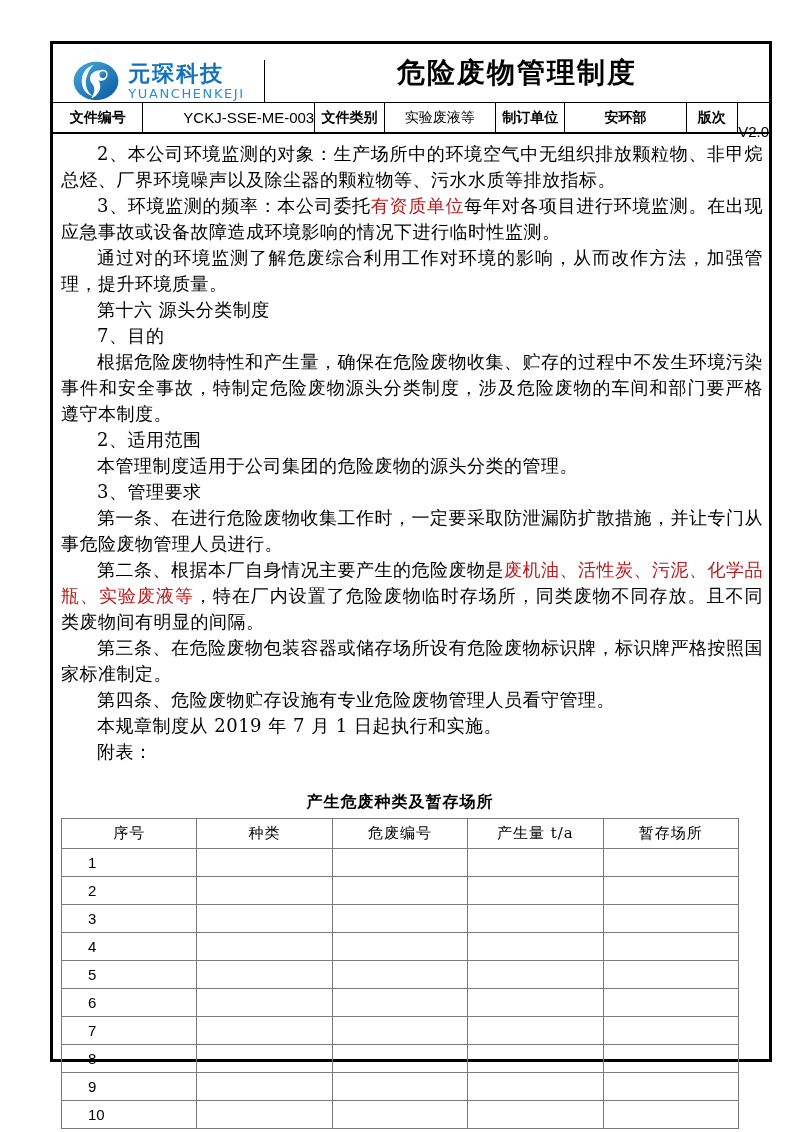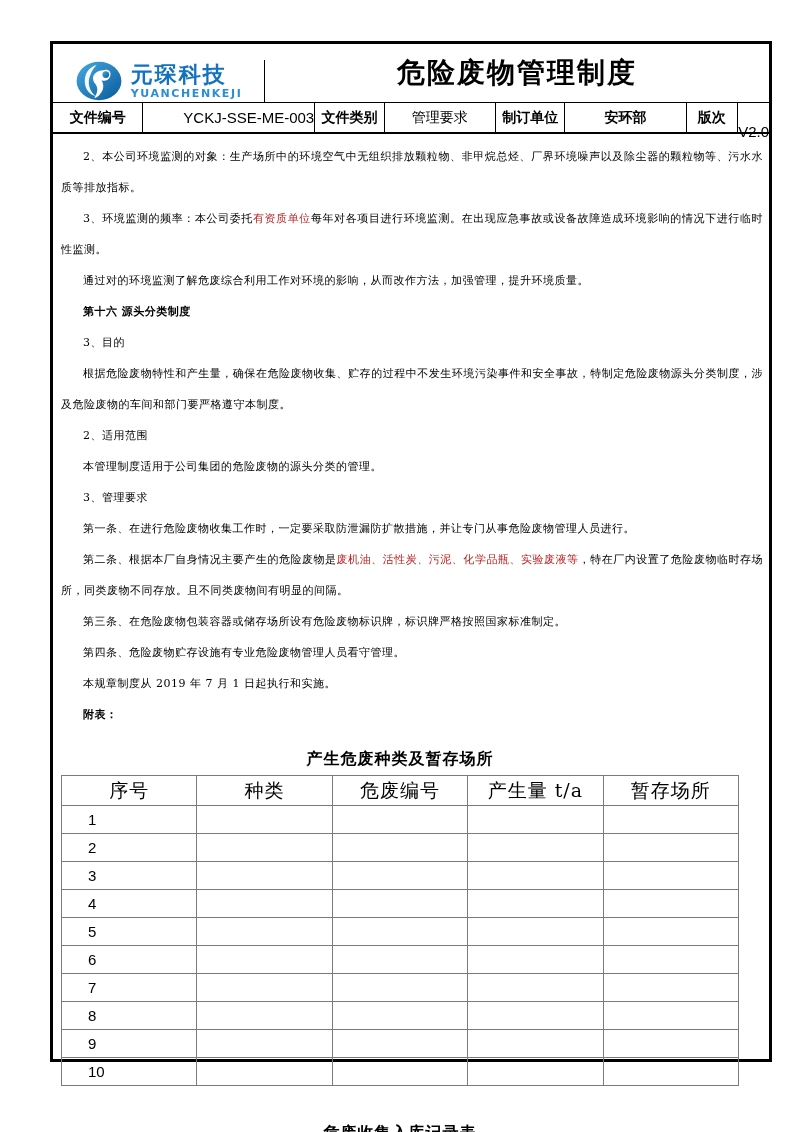--- a/index.html
+++ b/index.html
@@ -38,21 +38,21 @@
     gap: 8px;
     flex: none;
     margin-top: 16px;
   }
   .logo-text { display: flex; flex-direction: column; line-height: 1; }
   .logo-name {
     font-size: 22px; font-weight: bold; color: #1272bd;
     letter-spacing: 2px; font-family: "DejaVu Sans", "Liberation Sans", sans-serif;
   }
   .logo-sub {
-    font-size: 11px; font-weight: bold; color: #2a8fd0;
+    font-size: 13px; font-weight: normal; color: #2a8fd0;
     letter-spacing: 1.6px; margin-top: 2px;
     font-family: "DejaVu Sans", "Liberation Sans", sans-serif;
   }
   .title-cell {
     flex: 1;
     display: flex; align-items: center; justify-content: center;
     font-size: 28px; font-weight: bold; letter-spacing: 2px;
   }
   
   .meta-row {
@@ -70,45 +70,45 @@
   }
   .meta-cell:last-child { border-right: none; }
   .meta-label { font-weight: bold; }
   .meta-sans { font-family: "Liberation Sans", "DejaVu Sans", sans-serif; font-size: 15px; }
   .w1 { width: 91px; }  .w2 { width: 132px; margin-left: 40px; } .w3 { width: 70px; }
   .w4 { width: 112px; } .w5 { width: 70px; }  .w6 { width: 122px; font-weight: bold; }
   .w7 { width: 52px; }  .w8 { flex: 1; margin-top: 28px; }
   
   .body-area { flex: 1; padding: 7px 6px 0 8px; }
   .para {
-    font-size: 11px;
-    line-height: 31px;
+    font-size: 18px;
+    line-height: 26px;
     text-align: justify;
     text-indent: 2em;
     letter-spacing: 0.5px;
   }
-  .para.bold { font-weight: bold; }
+  .para.bold { font-weight: normal; }
   .blue { color: #b91c1c; }
   
   .table-wrap { width: 678px; }
   .tbl-title {
     font-size: 16px; font-weight: bold; text-align: center;
-    margin-top: 19px; margin-bottom: 5px; letter-spacing: 1px;
+    margin-top: 27px; margin-bottom: 5px; letter-spacing: 1px;
   }
   table.grid {
     width: 678px;
     border-collapse: collapse;
     table-layout: fixed;
   }
   table.grid th, table.grid td {
     border: 1px solid #7a7a7a;
     font-weight: normal;
   }
   table.grid th {
-    height: 30px; font-size: 19px; text-align: center;
+    height: 30px; font-size: 15px; text-align: center;
     letter-spacing: 1px;
   }
   table.grid td {
     height: 28px; font-size: 15px;
     font-family: "Liberation Sans", "DejaVu Sans", sans-serif;
     padding-left: 26px;
   }
   .gap-between-tables { height: 18px; }
   table.grid2 th { height: 33px; }
   table.grid2 td { height: 26px; }
@@ -138,33 +138,33 @@
           <span class="logo-sub">YUANCHENKEJI</span>
         </div>
       </div>
       <div class="title-cell">危险废物管理制度</div>
     </div>
 
     <div class="meta-row">
       <div class="meta-cell meta-label w1">文件编号</div>
       <div class="meta-cell meta-sans w2">YCKJ-SSE-ME-003</div>
       <div class="meta-cell meta-label w3">文件类别</div>
-      <div class="meta-cell w4">管理要求</div>
+      <div class="meta-cell w4">实验废液等</div>
       <div class="meta-cell meta-label w5">制订单位</div>
       <div class="meta-cell w6">安环部</div>
       <div class="meta-cell meta-label w7">版次</div>
       <div class="meta-cell meta-sans w8">V2.0</div>
     </div>
 
     <div class="body-area">
       <p class="para">2、本公司环境监测的对象：生产场所中的环境空气中无组织排放颗粒物、非甲烷总烃、厂界环境噪声以及除尘器的颗粒物等、污水水质等排放指标。</p>
       <p class="para"><span>3、环境监测的频率：本公司委托</span><span class="blue">有资质单位</span><span>每年对各项目进行环境监测。在出现应急事故或设备故障造成环境影响的情况下进行临时性监测。</span></p>
       <p class="para">通过对的环境监测了解危废综合利用工作对环境的影响，从而改作方法，加强管理，提升环境质量。</p>
       <p class="para bold">第十六 源头分类制度</p>
-      <p class="para">3、目的</p>
+      <p class="para">7、目的</p>
       <p class="para">根据危险废物特性和产生量，确保在危险废物收集、贮存的过程中不发生环境污染事件和安全事故，特制定危险废物源头分类制度，涉及危险废物的车间和部门要严格遵守本制度。</p>
       <p class="para">2、适用范围</p>
       <p class="para">本管理制度适用于公司集团的危险废物的源头分类的管理。</p>
       <p class="para">3、管理要求</p>
       <p class="para">第一条、在进行危险废物收集工作时，一定要采取防泄漏防扩散措施，并让专门从事危险废物管理人员进行。</p>
       <p class="para"><span>第二条、根据本厂自身情况主要产生的危险废物是</span><span class="blue">废机油、活性炭、污泥、化学品瓶、实验废液等</span><span>，特在厂内设置了危险废物临时存场所，同类废物不同存放。且不同类废物间有明显的间隔。</span></p>
       <p class="para">第三条、在危险废物包装容器或储存场所设有危险废物标识牌，标识牌严格按照国家标准制定。</p>
       <p class="para">第四条、危险废物贮存设施有专业危险废物管理人员看守管理。</p>
       <p class="para">本规章制度从 2019 年 7 月 1 日起执行和实施。</p>
       <p class="para bold">附表：</p>

